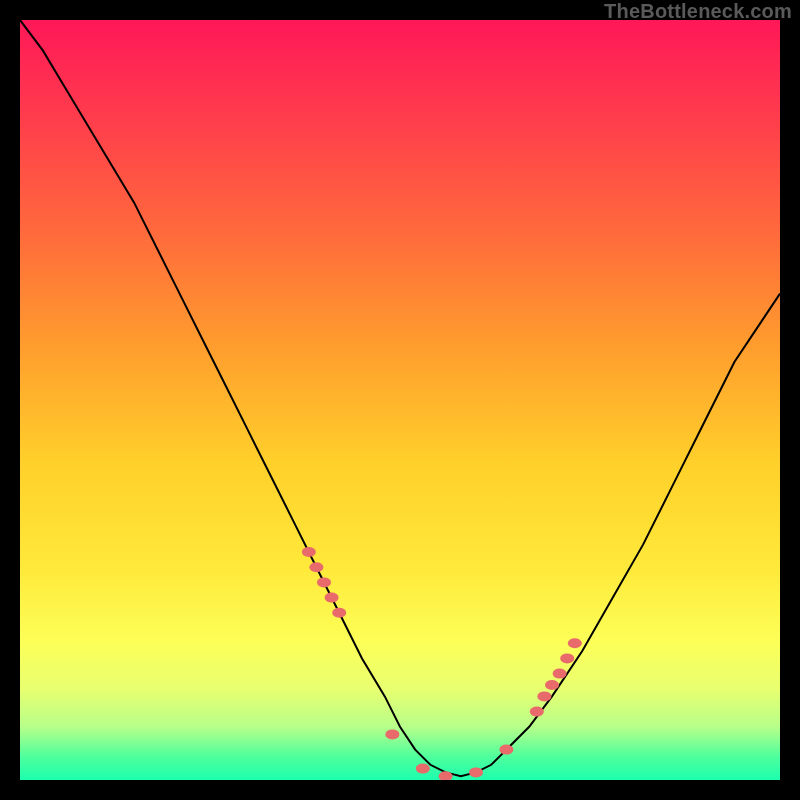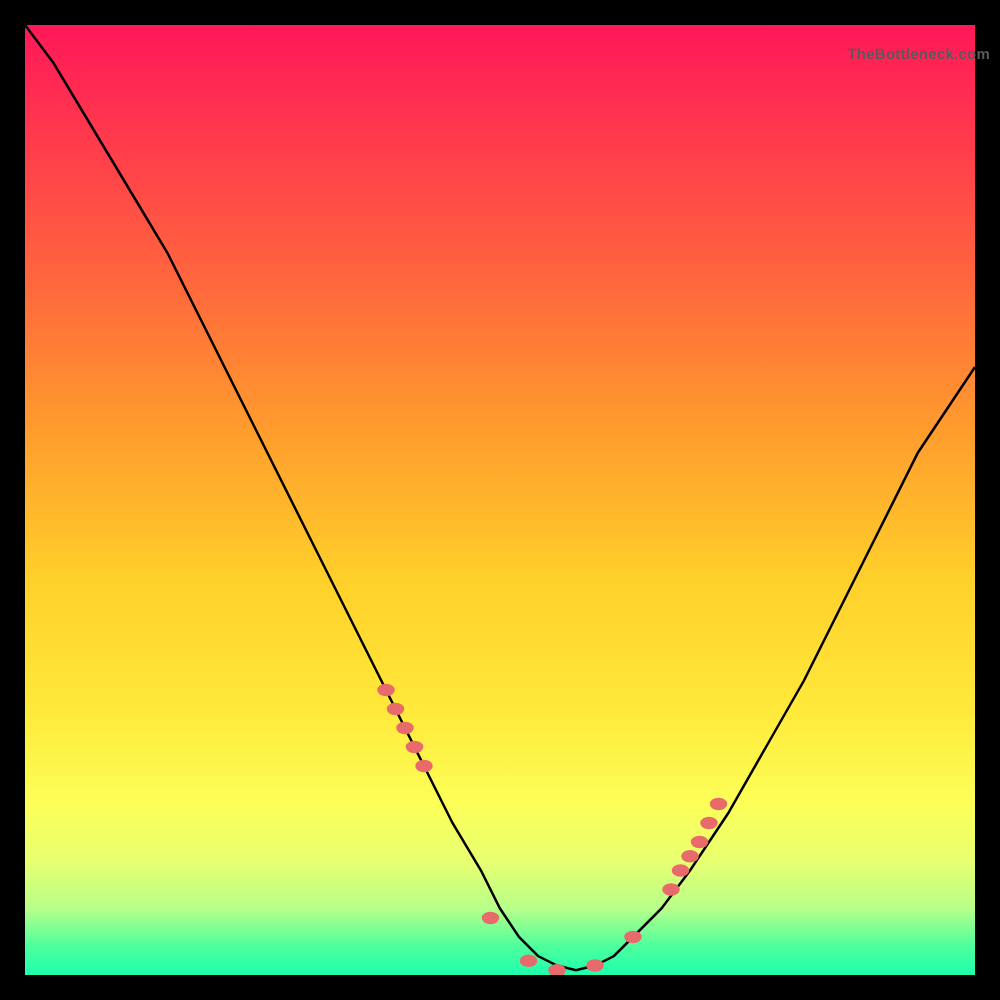--- a/index.html
+++ b/index.html
@@ -37,26 +37,25 @@
       #b7ff8a 93%,
       #4dff9d 97%,
       #1dffae 100%
     );
   }
   .watermark {
     position: absolute;
     top: 0px;
     right: 8px;
     font-family: Arial, Helvetica, sans-serif;
-    font-size: 12px;
+    font-size: 20px;
     font-weight: 600;
     color: #5a5a5a;
     letter-spacing: 0.2px;
     user-select: none;
-    margin-top: 36px;
   }
   svg.curve {
     position: absolute;
     left: 0;
     top: 0;
     width: 760px;
     height: 760px;
   }
 </style>
 </head>

